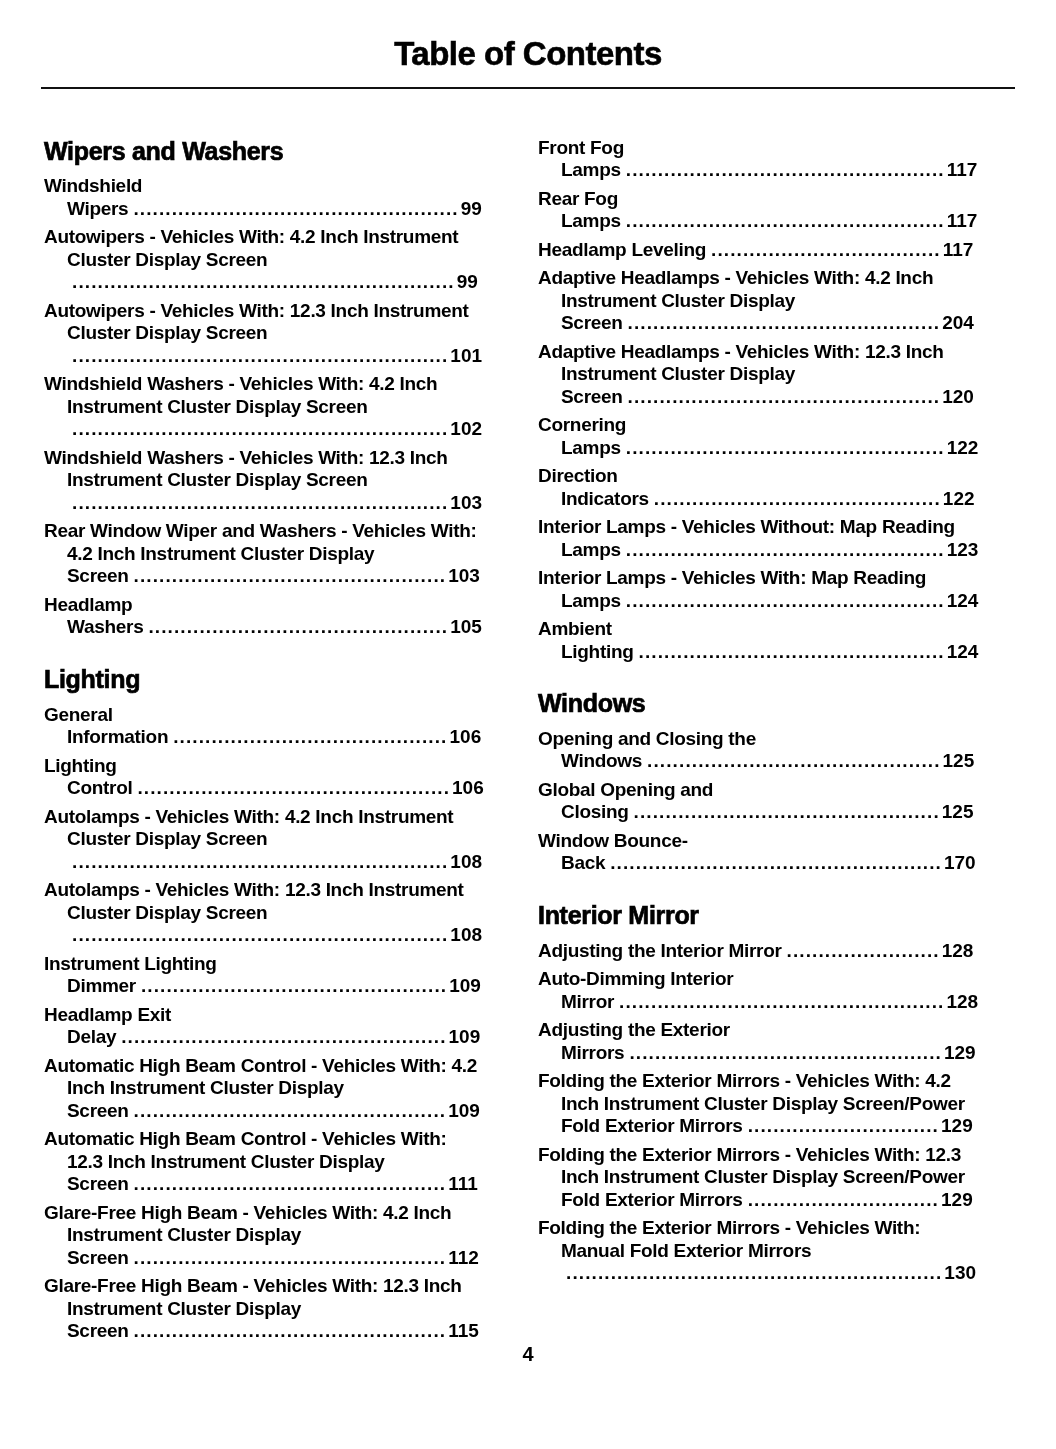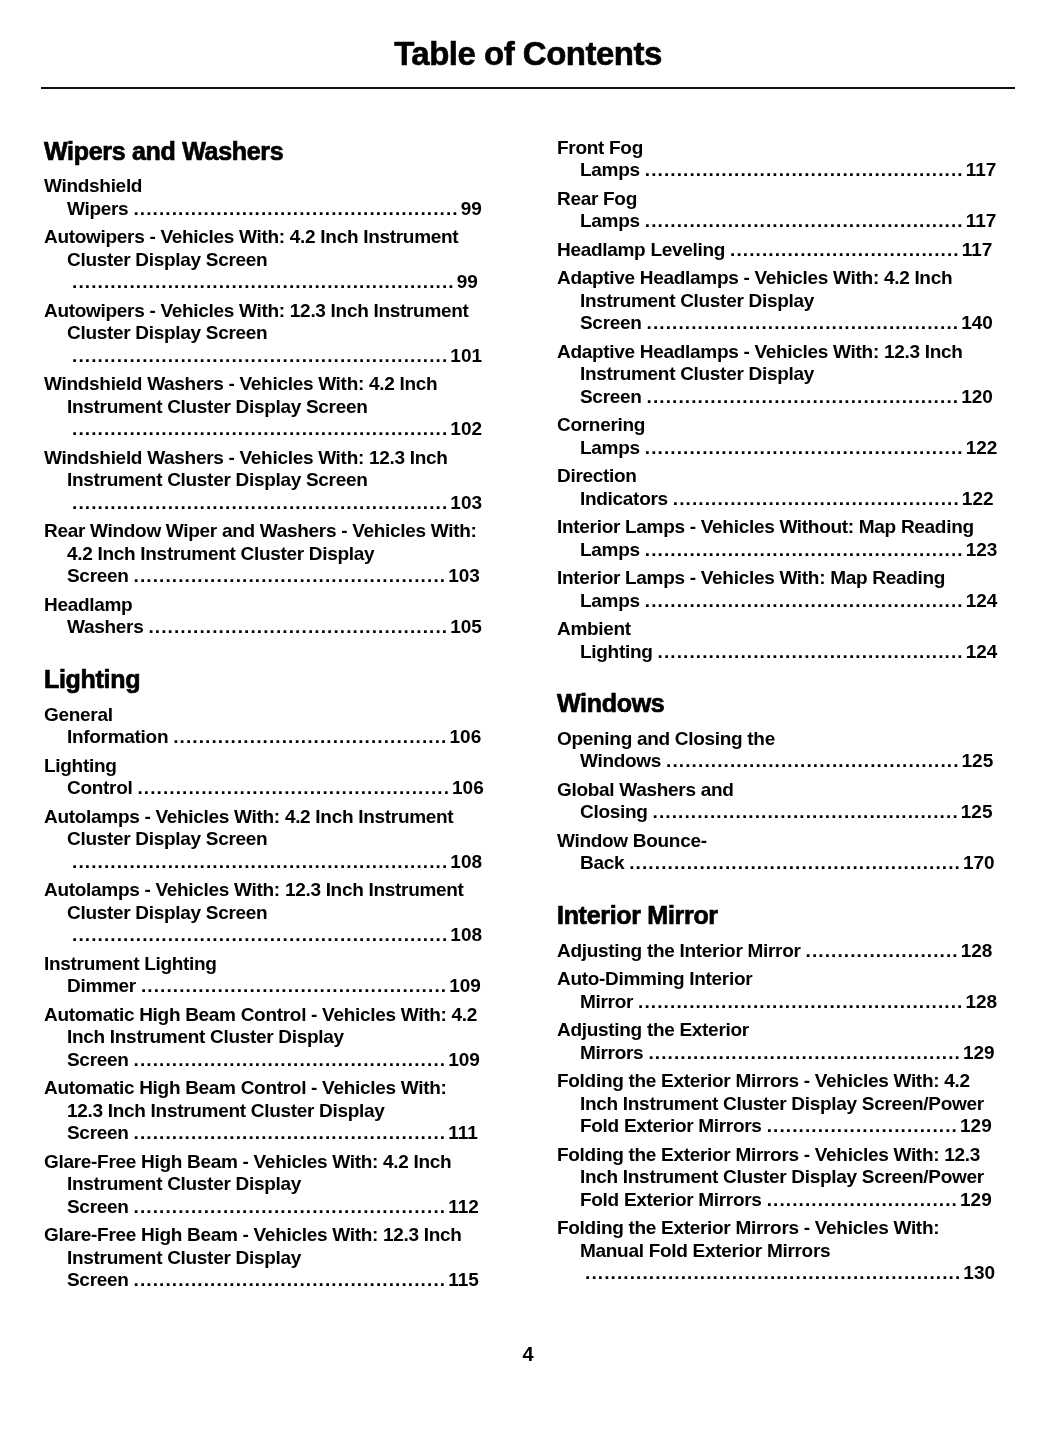--- a/index.html
+++ b/index.html
@@ -13,23 +13,23 @@
   .doc-title {
     padding-top:34px;
     font-size:33px; line-height:1.2; font-weight:bold;
     letter-spacing:-0.5px; text-align:center;
     -webkit-text-stroke:0.6px #000;
   }
   .rule {
     border:none; border-top:2px solid #111;
     margin:13px 41px 0 41px;
   }
-  .cols { display:flex; padding:48px 0 0 44px; gap:40px; }
+  .cols { display:flex; padding:48px 0 0 44px; gap:53px; }
   .col-left  { width:441px; }
-  .col-right { width:442px;margin-left:32px; }
+  .col-right { width:442px; }
   .toc-heading {
     font-size:25px; line-height:1.15; font-weight:bold;
     letter-spacing:-0.3px; margin:26px 0 10px 0;
     -webkit-text-stroke:0.7px #000;
   }
   .col-left > .toc-heading:first-child { margin-top:0; }
   .toc-entry {
     font-size:19px; line-height:22.5px; font-weight:bold;
     letter-spacing:-0.3px; margin-bottom:6px;
     padding-left:23px; text-indent:-23px;
@@ -59,40 +59,41 @@
       <p class="toc-entry"><span>Windshield Washers - Vehicles With: 4.2 Inch Instrument Cluster Display Screen</span><br><span class="dots">...........................................................</span><span class="pg">102</span></p>
       <p class="toc-entry"><span>Windshield Washers - Vehicles With: 12.3 Inch Instrument Cluster Display Screen</span><br><span class="dots">...........................................................</span><span class="pg">103</span></p>
       <p class="toc-entry"><span>Rear Window Wiper and Washers - Vehicles With: 4.2 Inch Instrument Cluster Display Screen</span><span class="dots">.................................................</span><span class="pg">103</span></p>
       <p class="toc-entry"><span>Headlamp Washers</span><span class="dots">...............................................</span><span class="pg">105</span></p>
       <h2 class="toc-heading">Lighting</h2>
       <p class="toc-entry"><span>General Information</span><span class="dots">...........................................</span><span class="pg">106</span></p>
       <p class="toc-entry"><span>Lighting Control</span><span class="dots">.................................................</span><span class="pg">106</span></p>
       <p class="toc-entry"><span>Autolamps - Vehicles With: 4.2 Inch Instrument Cluster Display Screen</span><br><span class="dots">...........................................................</span><span class="pg">108</span></p>
       <p class="toc-entry"><span>Autolamps - Vehicles With: 12.3 Inch Instrument Cluster Display Screen</span><br><span class="dots">...........................................................</span><span class="pg">108</span></p>
       <p class="toc-entry"><span>Instrument Lighting Dimmer</span><span class="dots">................................................</span><span class="pg">109</span></p>
+      <p class="toc-entry"><span>Headlamp Exit Delay</span><span class="dots">...................................................</span><span class="pg">109</span></p>
       <p class="toc-entry"><span>Automatic High Beam Control - Vehicles With: 4.2 Inch Instrument Cluster Display Screen</span><span class="dots">.................................................</span><span class="pg">109</span></p>
       <p class="toc-entry"><span>Automatic High Beam Control - Vehicles With: 12.3 Inch Instrument Cluster Display Screen</span><span class="dots">.................................................</span><span class="pg">111</span></p>
       <p class="toc-entry"><span>Glare-Free High Beam - Vehicles With: 4.2 Inch Instrument Cluster Display Screen</span><span class="dots">.................................................</span><span class="pg">112</span></p>
       <p class="toc-entry"><span>Glare-Free High Beam - Vehicles With: 12.3 Inch Instrument Cluster Display Screen</span><span class="dots">.................................................</span><span class="pg">115</span></p>
     </div>
 
     <div class="col-right">
       <p class="toc-entry"><span>Front Fog Lamps</span><span class="dots">..................................................</span><span class="pg">117</span></p>
       <p class="toc-entry"><span>Rear Fog Lamps</span><span class="dots">..................................................</span><span class="pg">117</span></p>
       <p class="toc-entry"><span>Headlamp Leveling</span><span class="dots">....................................</span><span class="pg">117</span></p>
-      <p class="toc-entry"><span>Adaptive Headlamps - Vehicles With: 4.2 Inch Instrument Cluster Display Screen</span><span class="dots">.................................................</span><span class="pg">140</span></p>
+      <p class="toc-entry"><span>Adaptive Headlamps - Vehicles With: 4.2 Inch Instrument Cluster Display Screen</span><span class="dots">.................................................</span><span class="pg">204</span></p>
       <p class="toc-entry"><span>Adaptive Headlamps - Vehicles With: 12.3 Inch Instrument Cluster Display Screen</span><span class="dots">.................................................</span><span class="pg">120</span></p>
       <p class="toc-entry"><span>Cornering Lamps</span><span class="dots">..................................................</span><span class="pg">122</span></p>
       <p class="toc-entry"><span>Direction Indicators</span><span class="dots">.............................................</span><span class="pg">122</span></p>
       <p class="toc-entry"><span>Interior Lamps - Vehicles Without: Map Reading Lamps</span><span class="dots">..................................................</span><span class="pg">123</span></p>
       <p class="toc-entry"><span>Interior Lamps - Vehicles With: Map Reading Lamps</span><span class="dots">..................................................</span><span class="pg">124</span></p>
       <p class="toc-entry"><span>Ambient Lighting</span><span class="dots">................................................</span><span class="pg">124</span></p>
       <h2 class="toc-heading">Windows</h2>
       <p class="toc-entry"><span>Opening and Closing the Windows</span><span class="dots">..............................................</span><span class="pg">125</span></p>
-      <p class="toc-entry"><span>Global Washers and Closing</span><span class="dots">................................................</span><span class="pg">125</span></p>
+      <p class="toc-entry"><span>Global Opening and Closing</span><span class="dots">................................................</span><span class="pg">125</span></p>
       <p class="toc-entry"><span>Window Bounce-Back</span><span class="dots">....................................................</span><span class="pg">170</span></p>
       <h2 class="toc-heading">Interior Mirror</h2>
       <p class="toc-entry"><span>Adjusting the Interior Mirror</span><span class="dots">........................</span><span class="pg">128</span></p>
       <p class="toc-entry"><span>Auto-Dimming Interior Mirror</span><span class="dots">...................................................</span><span class="pg">128</span></p>
       <p class="toc-entry"><span>Adjusting the Exterior Mirrors</span><span class="dots">.................................................</span><span class="pg">129</span></p>
       <p class="toc-entry"><span>Folding the Exterior Mirrors - Vehicles With: 4.2 Inch Instrument Cluster Display Screen/Power Fold Exterior Mirrors</span><span class="dots">..............................</span><span class="pg">129</span></p>
       <p class="toc-entry"><span>Folding the Exterior Mirrors - Vehicles With: 12.3 Inch Instrument Cluster Display Screen/Power Fold Exterior Mirrors</span><span class="dots">..............................</span><span class="pg">129</span></p>
       <p class="toc-entry"><span>Folding the Exterior Mirrors - Vehicles With: Manual Fold Exterior Mirrors</span><br><span class="dots">...........................................................</span><span class="pg">130</span></p>
     </div>
 

